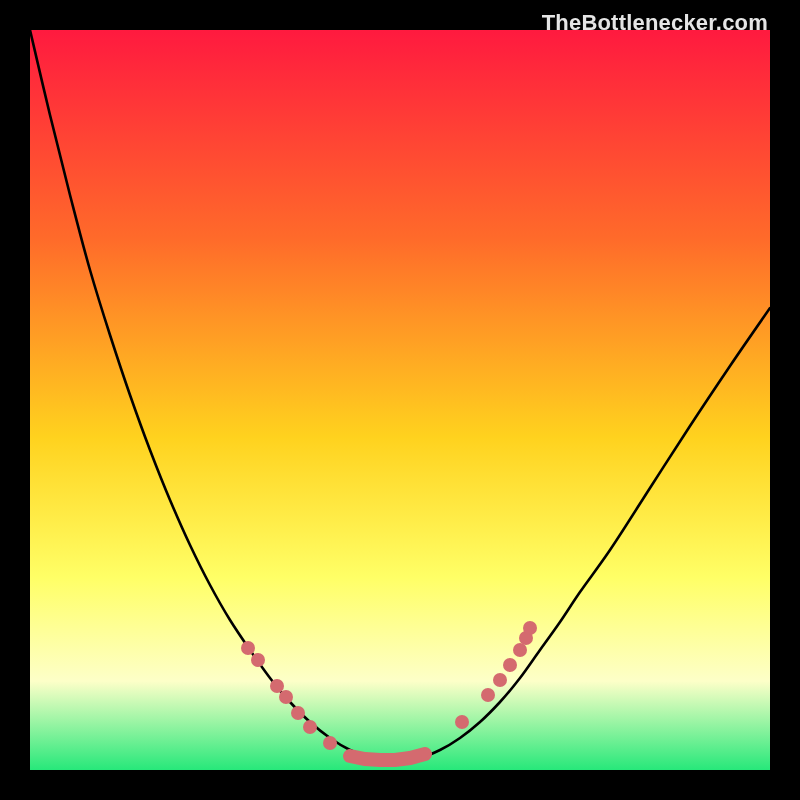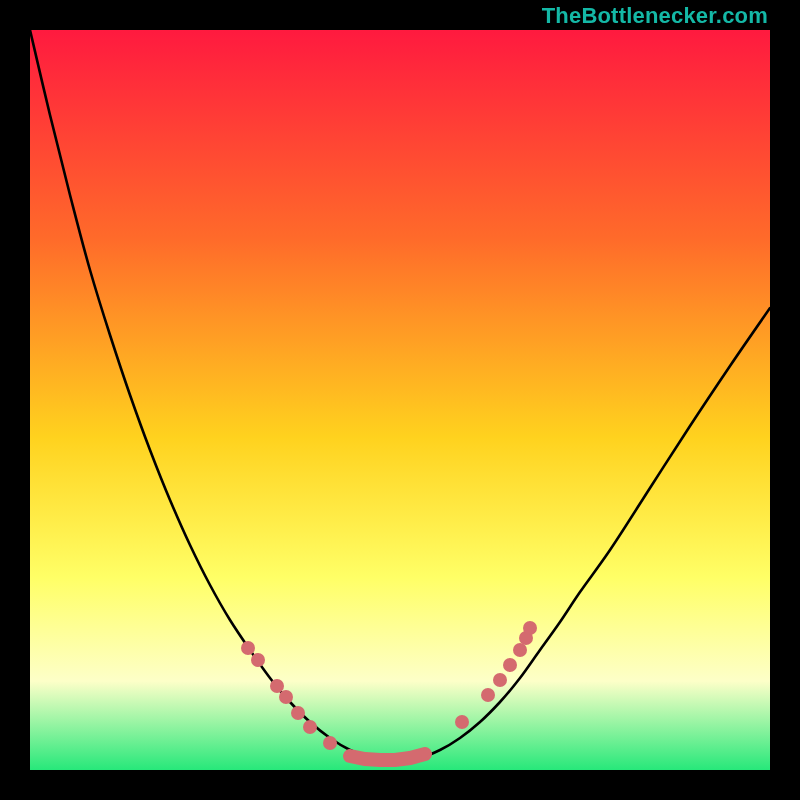--- a/index.html
+++ b/index.html
@@ -35,26 +35,26 @@
   }
   .curve {
     position: absolute;
     left: 0;
     top: 0;
     width: 100%;
     height: 100%;
   }
   .watermark {
     position: absolute;
-    top: 3px;
+    top: 10px;
     right: 32px;
     font-family: Arial, Helvetica, sans-serif;
     font-size: 22px;
     font-weight: 600;
-    color: #14b8a6;
+    color: #e5e5e5;
     letter-spacing: 0.2px;
   }
 </style>
 </head>
 <body>
 
 <div class="frame">
 
   <div class="watermark">TheBottlenecker.com</div>
 

